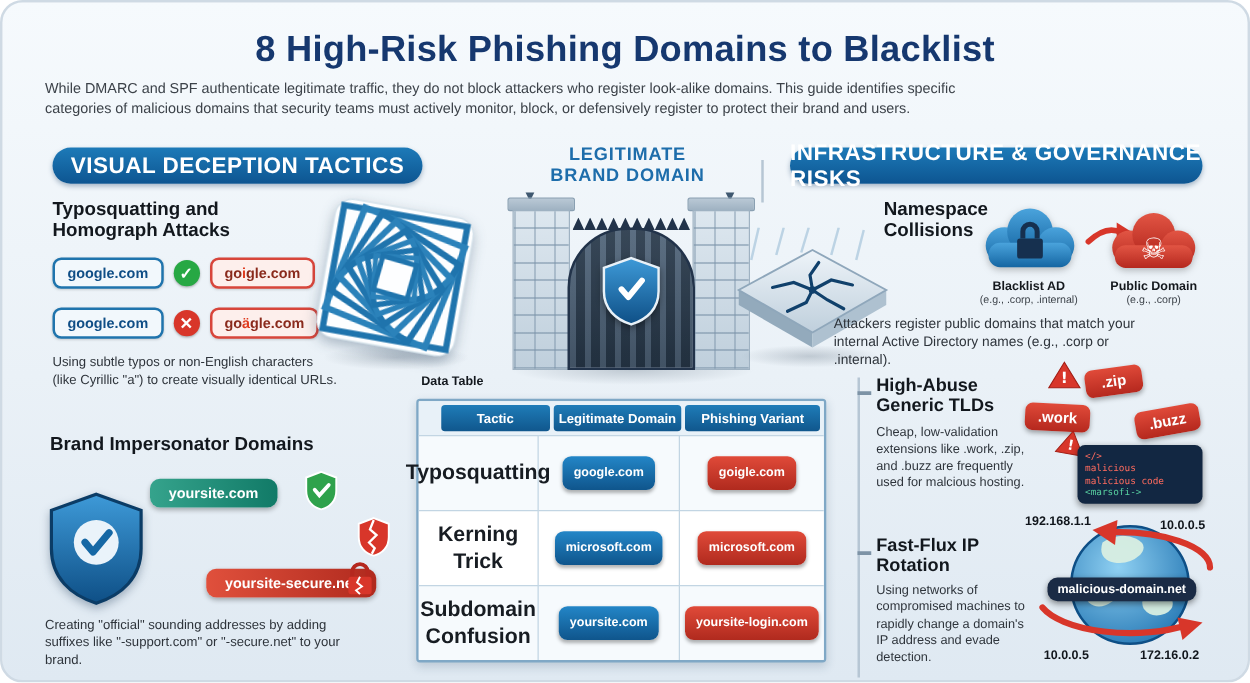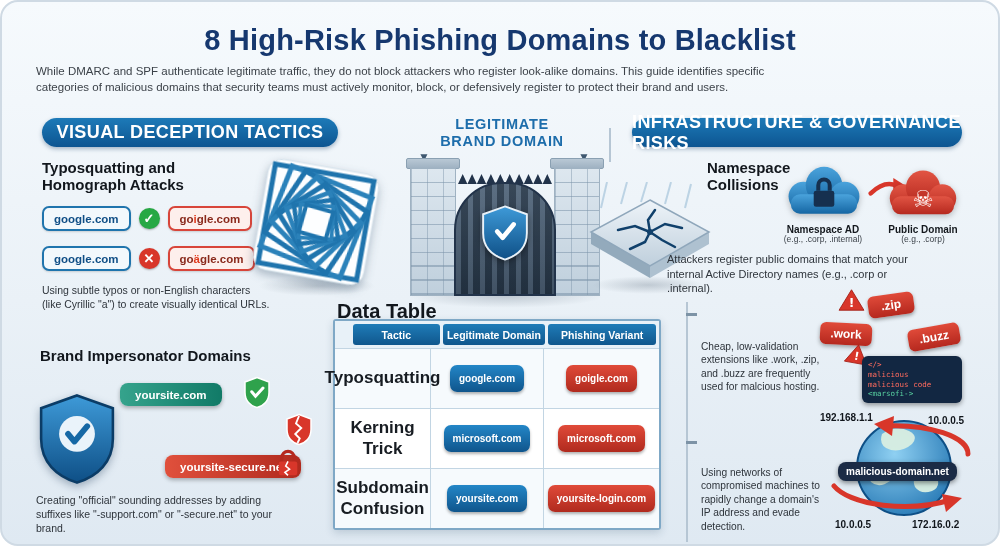--- a/index.html
+++ b/index.html
@@ -174,21 +174,21 @@
           <linearGradient id="gShield2" x1="0" y1="0" x2="0" y2="1">
         <stop offset="0" stop-color="#3e9ad8"></stop>
             <stop offset="1" stop-color="#0e4f86"></stop>
           </linearGradient>
         </defs>
       <path d="M32 2 L60 12 V36 C60 54 48 65 32 70 C16 65 4 54 4 36 V12 Z" fill="url(#gShield2)" stroke="#e8f1f8" stroke-width="2.5"></path>
       <path d="M22 34 l7 8 l14 -17" stroke="#fff" stroke-width="6" fill="none" stroke-linecap="round" stroke-linejoin="round"></path>
     </svg>
   </div>
 
-  <div class="abs h" style="left:335px;top:298px;font-size:20px;">Data Table</div>
+  <div class="abs h" style="left:335px;top:298px;font-size:10px;">Data Table</div>
   <div class="abs dtable" style="left:331px;top:317px;width:324px;">
     <div class="dhead">
       <div class="hcell hc1">Tactic</div>
       <div class="hcell hc2">Legitimate Domain</div>
       <div class="hcell hc3">Phishing Variant</div>
     </div>
     <div class="drow brA" style="height:60px;">
       <div class="dcell c1 tname">Typosquatting</div>
       <div class="dcell c2">
           <span class="dbtn b-blue">google.com</span>
@@ -278,51 +278,53 @@
       </defs>
     <g fill="url(#gCr)">
       <circle cx="22" cy="32" r="13"></circle>
         <circle cx="40" cy="22" r="16"></circle>
         <circle cx="58" cy="32" r="13"></circle>
       <rect x="11" y="30" width="58" height="17" rx="8"></rect>
     </g>
     <text x="40" y="40" text-anchor="middle" font-size="22" fill="#fff" font-family="DejaVu Sans">☠</text>
   </svg>
 
-  <div class="abs minilabel" style="left:768px;top:222px;width:106px;">Namespace AD</div>
+  <div class="abs minilabel" style="left:768px;top:222px;width:106px;">Blacklist AD</div>
   <div class="abs minisub" style="left:768px;top:233px;width:106px;">(e.g., .corp, .internal)</div>
   <div class="abs minilabel" style="left:878px;top:222px;width:86px;">Public Domain</div>
   <div class="abs minisub" style="left:878px;top:233px;width:86px;">(e.g., .corp)</div>
 
   <div class="abs p" style="left:665px;top:250px;width:262px;font-size:11px;">Attackers register public domains that match your internal Active Directory names (e.g., .corp or .internal).</div>
 
   <div class="abs vline" style="left:684px;top:300px;width:2px;height:240px;"></div>
   <div class="abs tick" style="left:684px;top:311px;width:11px;height:3px;"></div>
   <div class="abs tick" style="left:684px;top:439px;width:11px;height:3px;"></div>
 
+  <div class="abs h" style="left:699px;top:299px;width:112px;font-size:14.5px;">High-Abuse Generic TLDs</div>
   <div class="abs p" style="left:699px;top:338px;width:122px;font-size:10.2px;">Cheap, low-validation extensions like .work, .zip, and .buzz are frequently used for malcious hosting.</div>
 
   <svg class="abs" viewBox="0 0 30 27" width="27" height="24" style="left:836px;top:286px;">
     <path d="M15 2 L29 25 H1 Z" fill="#d8362a" stroke="#a31d14"></path>
     <text x="15" y="21" text-anchor="middle" font-size="14" font-weight="bold" fill="#fff" font-family="DejaVu Sans">!</text>
   </svg>
   <div class="abs tag" style="left:866px;top:292px;width:46px;transform:rotate(-8deg);">.zip</div>
   <div class="abs tag" style="left:818px;top:321px;width:52px;transform:rotate(3deg);">.work</div>
   <div class="abs tag" style="left:906px;top:324px;width:52px;transform:rotate(-10deg);">.buzz</div>
   <svg class="abs" viewBox="0 0 30 27" width="24" height="22" style="left:843px;top:341px;transform:rotate(10deg);">
     <path d="M15 2 L29 25 H1 Z" fill="#d8362a" stroke="#a31d14"></path>
     <text x="15" y="21" text-anchor="middle" font-size="14" font-weight="bold" fill="#fff" font-family="DejaVu Sans">!</text>
   </svg>
   <div class="abs codebox" style="left:860px;top:354px;width:88px;">
     <div class="cl-r">&lt;/&gt;</div>
     <div class="cl-r">malicious</div>
     <div class="cl-r">malicious code</div>
     <div class="cl-g">&lt;marsofi-&gt;</div>
   </div>
 
+  <div class="abs h" style="left:699px;top:427px;width:112px;font-size:14.5px;">Fast-Flux IP Rotation</div>
   <div class="abs p" style="left:699px;top:464px;width:128px;font-size:10.2px;">Using networks of compromised machines to rapidly change a domain's IP address and evade detection.</div>
 
   <svg class="abs" viewBox="0 0 150 140" width="150" height="140" style="left:824px;top:400px;">
     <defs>
         <radialGradient id="gGlobe" cx="0.4" cy="0.35" r="0.8">
       <stop offset="0" stop-color="#8fd0f2"></stop>
           <stop offset="1" stop-color="#1b6fae"></stop>
         </radialGradient>
       </defs>
     <circle cx="78" cy="66" r="47" fill="url(#gGlobe)" stroke="#0e4f86" stroke-width="2"></circle>

